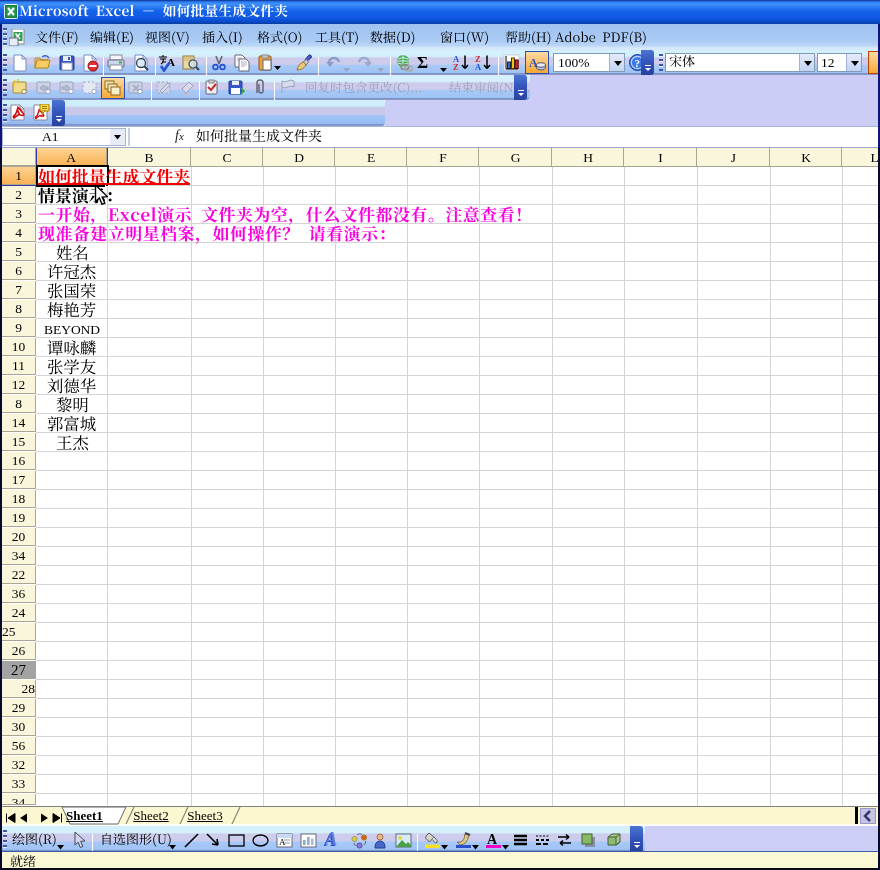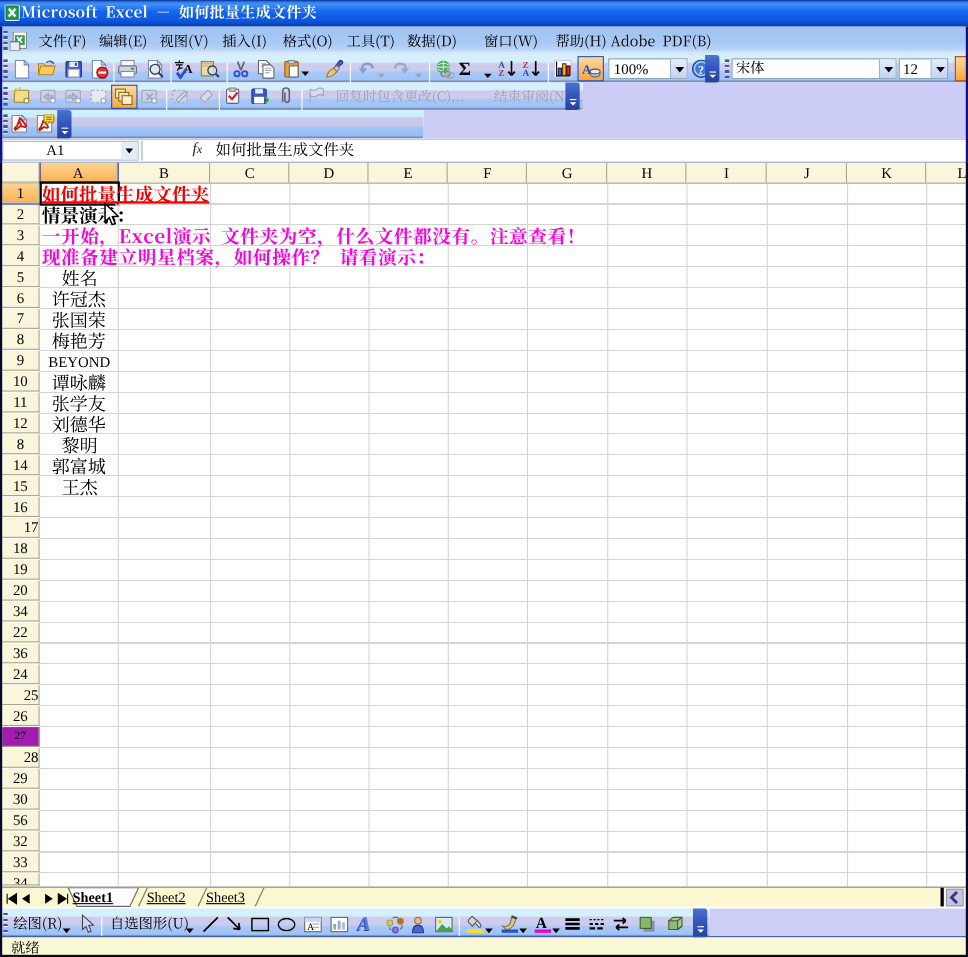--- a/index.html
+++ b/index.html
@@ -629,31 +629,31 @@
 <div class="abs serif" style="left:2px;top:281px;width:34px;height:18px;background:#faf6dc;border-right:1px solid #a8a693;border-bottom:1px solid #a8a693;font-size:13.5px;text-align:center;line-height:18px;overflow:hidden">7</div>
 <div class="abs serif" style="left:2px;top:300px;width:34px;height:18px;background:#faf6dc;border-right:1px solid #a8a693;border-bottom:1px solid #a8a693;font-size:13.5px;text-align:center;line-height:18px;overflow:hidden">8</div>
 <div class="abs serif" style="left:2px;top:319px;width:34px;height:18px;background:#faf6dc;border-right:1px solid #a8a693;border-bottom:1px solid #a8a693;font-size:13.5px;text-align:center;line-height:18px;overflow:hidden">9</div>
 <div class="abs serif" style="left:2px;top:338px;width:34px;height:18px;background:#faf6dc;border-right:1px solid #a8a693;border-bottom:1px solid #a8a693;font-size:13.5px;text-align:center;line-height:18px;overflow:hidden">10</div>
 <div class="abs serif" style="left:2px;top:357px;width:34px;height:18px;background:#faf6dc;border-right:1px solid #a8a693;border-bottom:1px solid #a8a693;font-size:13.5px;text-align:center;line-height:18px;overflow:hidden">11</div>
 <div class="abs serif" style="left:2px;top:376px;width:34px;height:18px;background:#faf6dc;border-right:1px solid #a8a693;border-bottom:1px solid #a8a693;font-size:13.5px;text-align:center;line-height:18px;overflow:hidden">12</div>
 <div class="abs serif" style="left:2px;top:395px;width:34px;height:18px;background:#faf6dc;border-right:1px solid #a8a693;border-bottom:1px solid #a8a693;font-size:13.5px;text-align:center;line-height:18px;overflow:hidden">8</div>
 <div class="abs serif" style="left:2px;top:414px;width:34px;height:18px;background:#faf6dc;border-right:1px solid #a8a693;border-bottom:1px solid #a8a693;font-size:13.5px;text-align:center;line-height:18px;overflow:hidden">14</div>
 <div class="abs serif" style="left:2px;top:433px;width:34px;height:18px;background:#faf6dc;border-right:1px solid #a8a693;border-bottom:1px solid #a8a693;font-size:13.5px;text-align:center;line-height:18px;overflow:hidden">15</div>
 <div class="abs serif" style="left:2px;top:452px;width:34px;height:18px;background:#faf6dc;border-right:1px solid #a8a693;border-bottom:1px solid #a8a693;font-size:13.5px;text-align:center;line-height:18px;overflow:hidden">16</div>
-<div class="abs serif" style="left:2px;top:471px;width:34px;height:18px;background:#faf6dc;border-right:1px solid #a8a693;border-bottom:1px solid #a8a693;font-size:13.5px;text-align:right;line-height:18px;overflow:hidden">17</div>
+<div class="abs serif" style="left:2px;top:471px;width:34px;height:18px;background:#faf6dc;border-right:1px solid #a8a693;border-bottom:1px solid #a8a693;font-size:13.5px;text-align:center;line-height:18px;overflow:hidden">17</div>
 <div class="abs serif" style="left:2px;top:490px;width:34px;height:18px;background:#faf6dc;border-right:1px solid #a8a693;border-bottom:1px solid #a8a693;font-size:13.5px;text-align:center;line-height:18px;overflow:hidden">18</div>
 <div class="abs serif" style="left:2px;top:509px;width:34px;height:18px;background:#faf6dc;border-right:1px solid #a8a693;border-bottom:1px solid #a8a693;font-size:13.5px;text-align:center;line-height:18px;overflow:hidden">19</div>
 <div class="abs serif" style="left:2px;top:528px;width:34px;height:18px;background:#faf6dc;border-right:1px solid #a8a693;border-bottom:1px solid #a8a693;font-size:13.5px;text-align:center;line-height:18px;overflow:hidden">20</div>
 <div class="abs serif" style="left:2px;top:547px;width:34px;height:18px;background:#faf6dc;border-right:1px solid #a8a693;border-bottom:1px solid #a8a693;font-size:13.5px;text-align:center;line-height:18px;overflow:hidden">34</div>
 <div class="abs serif" style="left:2px;top:566px;width:34px;height:18px;background:#faf6dc;border-right:1px solid #a8a693;border-bottom:1px solid #a8a693;font-size:13.5px;text-align:center;line-height:18px;overflow:hidden">22</div>
 <div class="abs serif" style="left:2px;top:585px;width:34px;height:18px;background:#faf6dc;border-right:1px solid #a8a693;border-bottom:1px solid #a8a693;font-size:13.5px;text-align:center;line-height:18px;overflow:hidden">36</div>
 <div class="abs serif" style="left:2px;top:604px;width:34px;height:18px;background:#faf6dc;border-right:1px solid #a8a693;border-bottom:1px solid #a8a693;font-size:13.5px;text-align:center;line-height:18px;overflow:hidden">24</div>
-<div class="abs serif" style="left:2px;top:623px;width:34px;height:18px;background:#faf6dc;border-right:1px solid #a8a693;border-bottom:1px solid #a8a693;font-size:13.5px;text-align:right;line-height:18px;overflow:hidden">25</div>
+<div class="abs serif" style="left:2px;top:623px;width:34px;height:18px;background:#faf6dc;border-right:1px solid #a8a693;border-bottom:1px solid #a8a693;font-size:13.5px;text-align:left;line-height:18px;overflow:hidden">25</div>
 <div class="abs serif" style="left:2px;top:642px;width:34px;height:18px;background:#faf6dc;border-right:1px solid #a8a693;border-bottom:1px solid #a8a693;font-size:13.5px;text-align:center;line-height:18px;overflow:hidden">26</div>
-<div class="abs serif" style="left:2px;top:661px;width:34px;height:18px;background:#a21caf;border-right:1px solid #a8a693;border-bottom:1px solid #a8a693;font-size:10px;text-align:center;line-height:18px;overflow:hidden">27</div>
+<div class="abs serif" style="left:2px;top:661px;width:34px;height:18px;background:#a3a3a3;border-right:1px solid #a8a693;border-bottom:1px solid #a8a693;font-size:15px;text-align:center;line-height:18px;overflow:hidden">27</div>
 <div class="abs serif" style="left:2px;top:680px;width:34px;height:18px;background:#faf6dc;border-right:1px solid #a8a693;border-bottom:1px solid #a8a693;font-size:13.5px;text-align:right;line-height:18px;overflow:hidden">28</div>
 <div class="abs serif" style="left:2px;top:699px;width:34px;height:18px;background:#faf6dc;border-right:1px solid #a8a693;border-bottom:1px solid #a8a693;font-size:13.5px;text-align:center;line-height:18px;overflow:hidden">29</div>
 <div class="abs serif" style="left:2px;top:718px;width:34px;height:18px;background:#faf6dc;border-right:1px solid #a8a693;border-bottom:1px solid #a8a693;font-size:13.5px;text-align:center;line-height:18px;overflow:hidden">30</div>
 <div class="abs serif" style="left:2px;top:737px;width:34px;height:18px;background:#faf6dc;border-right:1px solid #a8a693;border-bottom:1px solid #a8a693;font-size:13.5px;text-align:center;line-height:18px;overflow:hidden">56</div>
 <div class="abs serif" style="left:2px;top:756px;width:34px;height:18px;background:#faf6dc;border-right:1px solid #a8a693;border-bottom:1px solid #a8a693;font-size:13.5px;text-align:center;line-height:18px;overflow:hidden">32</div>
 <div class="abs serif" style="left:2px;top:775px;width:34px;height:18px;background:#faf6dc;border-right:1px solid #a8a693;border-bottom:1px solid #a8a693;font-size:13.5px;text-align:center;line-height:18px;overflow:hidden">33</div>
 <div class="abs serif" style="left:2px;top:794px;width:34px;height:11px;background:#faf6dc;border-right:1px solid #a8a693;border-bottom:1px solid #a8a693;font-size:13.5px;text-align:center;line-height:18px;overflow:hidden">34</div>
 <div class="abs" style="left:36px;top:148px;width:1px;height:19px;background:#3a3a9c"></div>
 <div class="abs" style="left:107px;top:148px;width:1px;height:19px;background:#3a3a9c"></div>
 <div class="abs" style="left:36px;top:165px;width:72px;height:1px;background:#3a3a9c"></div>

